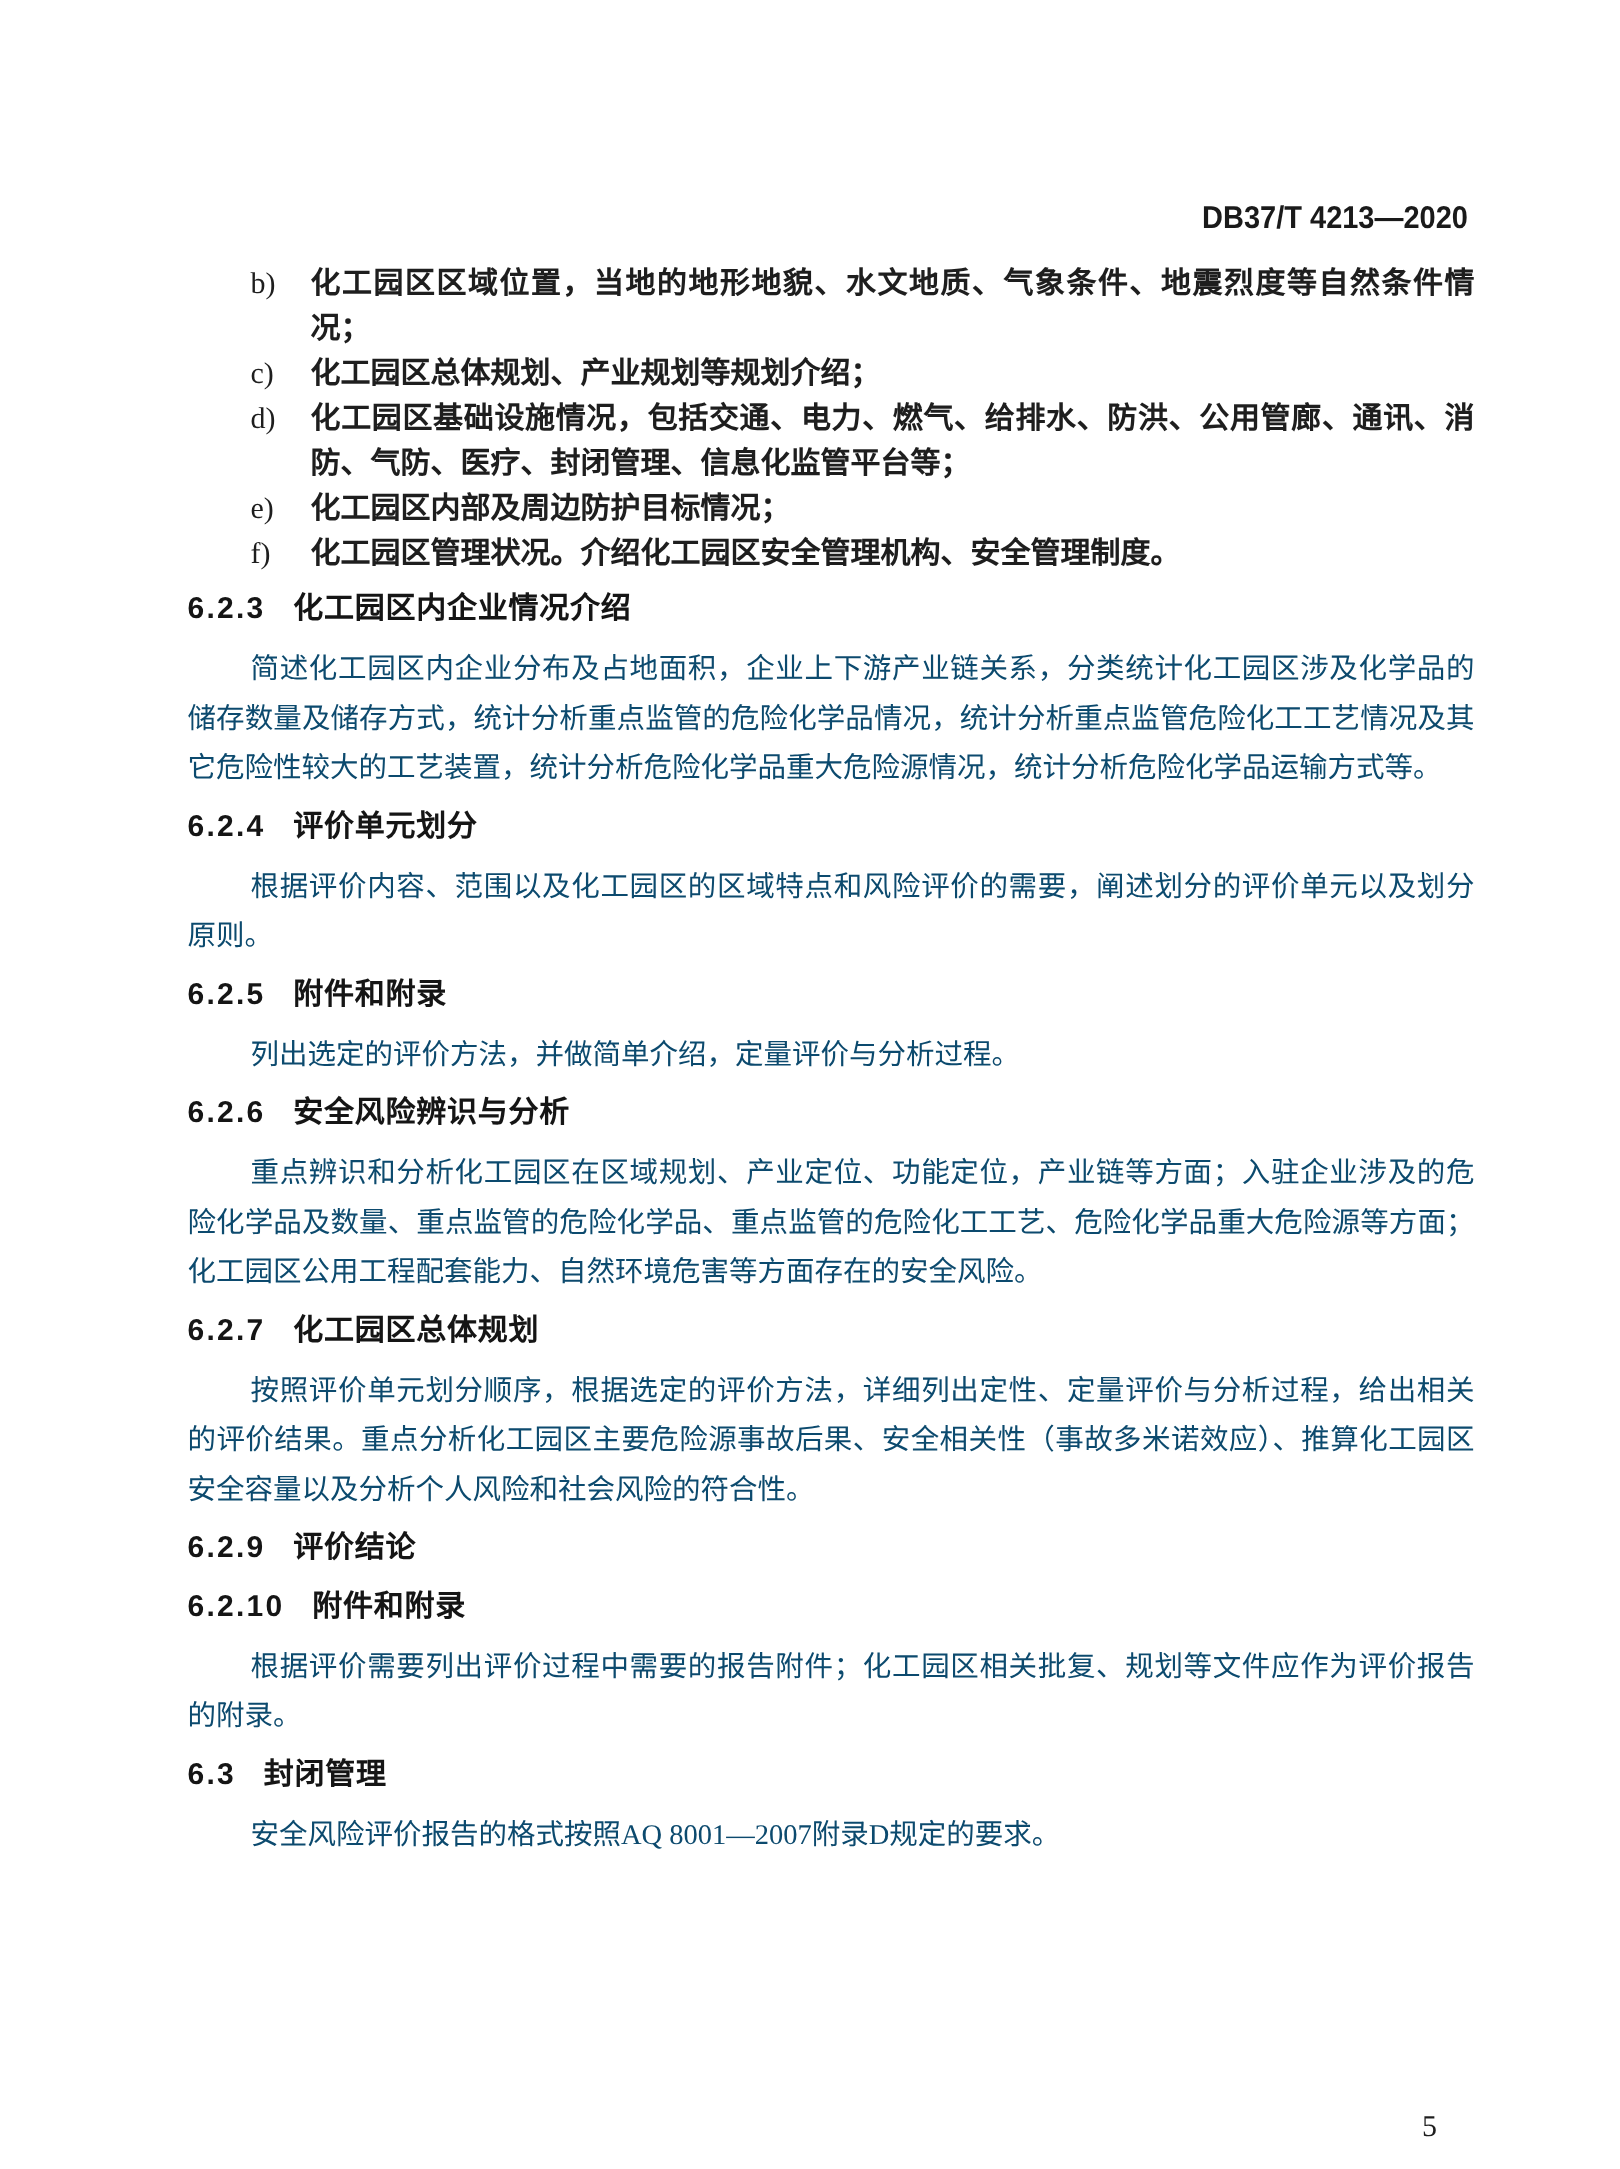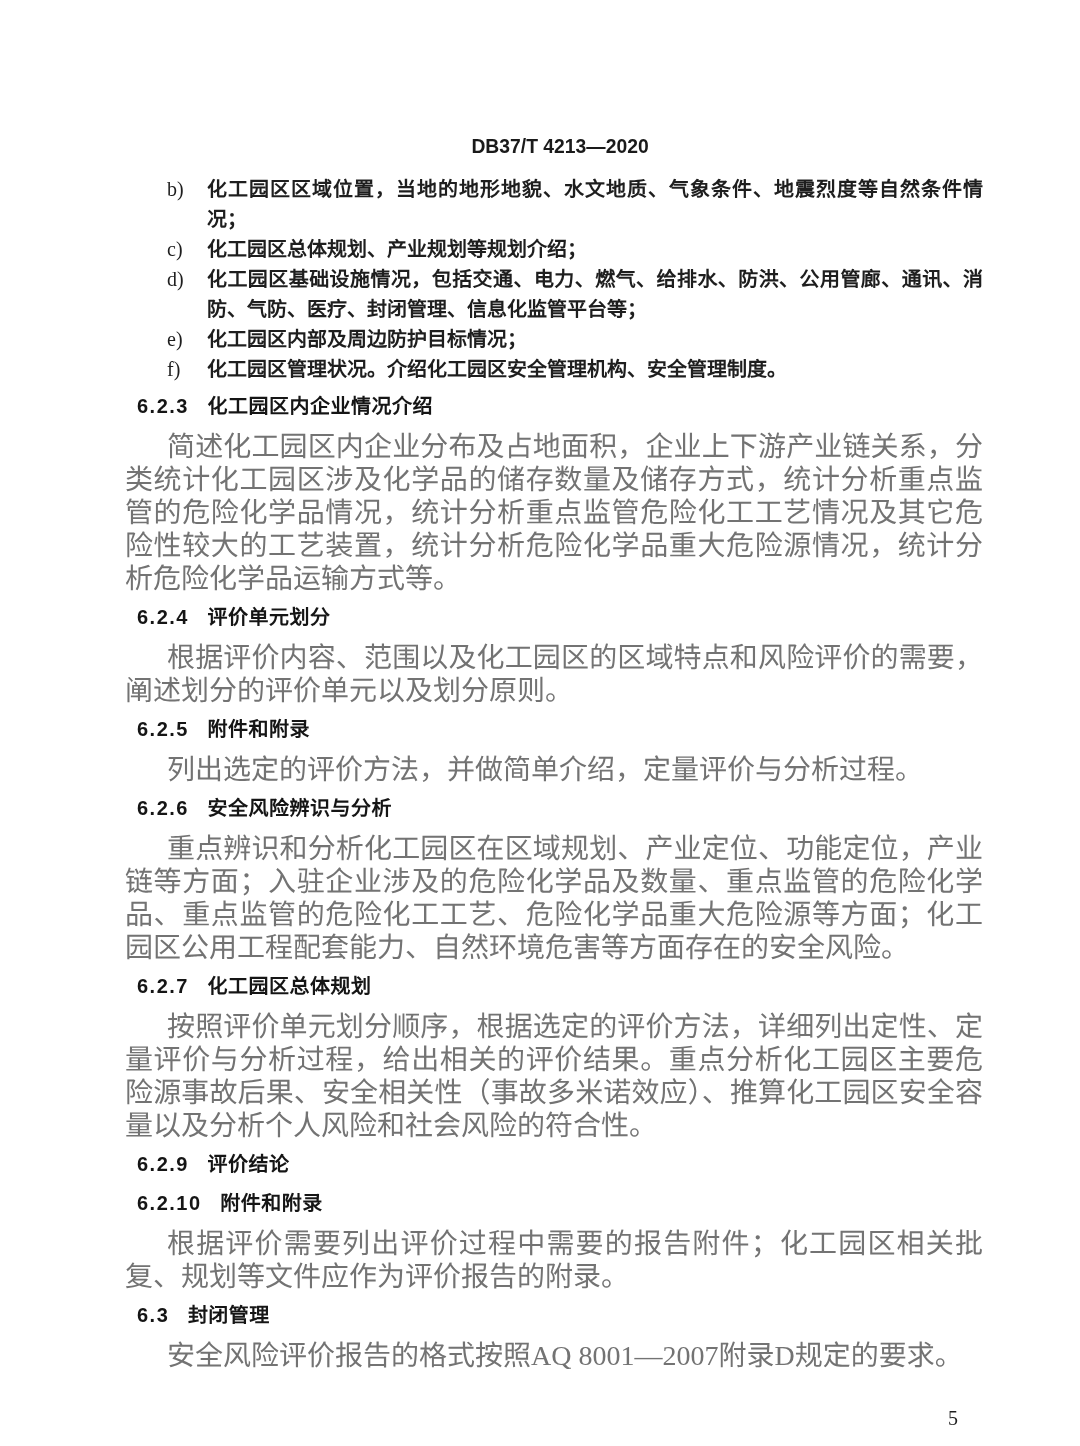--- a/index.html
+++ b/index.html
@@ -8,21 +8,21 @@
     width: 1080px;
     height: 1446px;
     background: #ffffff;
     color: #1e1e1e;
     position: relative;
     padding: 134px 97px 0 125px;
     font-family: "Liberation Serif", "DejaVu Serif", serif;
     overflow: hidden;
   }
   .doc-header {
-    text-align: center;
+    text-align: right;
     line-height: 24px;
     padding-right: 4px;
   }
   .doc-header .code {
     display: inline-block;
     font-family: "Liberation Sans", "DejaVu Sans", sans-serif;
     font-weight: 700;
     font-size: 21px;
     color: #1a1a1a;
     transform: scaleX(0.92);
@@ -40,32 +40,32 @@
     flex: 1;
     text-align: justify;
     text-justify: inter-ideograph;
     font-weight: bold;
   }
   .section-heading {
     font-family: "Liberation Sans", "DejaVu Sans", sans-serif;
     font-weight: 700;
     font-size: 20px;
     line-height: 30px;
-    margin: 7px 0 9px 12px;
+    margin: 7px 0 9px 0;
     color: #151515;
   }
   .section-number { letter-spacing: 1.5px; }
   .section-title { margin-left: 13px; letter-spacing: 0.5px; }
   .para {
-    font-size: 28px;
+    font-size: 19px;
     line-height: 33px;
     text-align: justify;
     text-justify: inter-ideograph;
     text-indent: 42px;
-    color: #737373;
+    color: #0c4a6e;
   }
   .page-number {
     position: absolute;
     right: 122px;
     bottom: 16px;
     font-size: 20px;
     color: #1e1e1e;
   }
 </style>
 </head>

